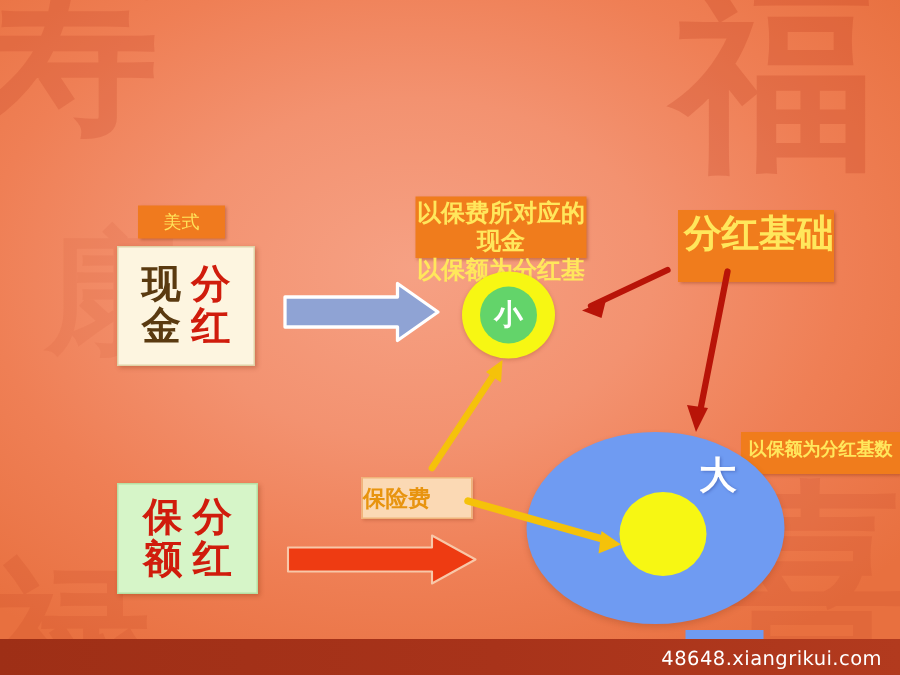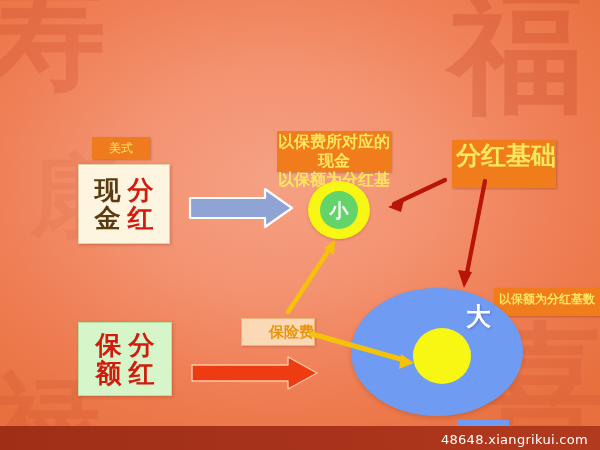--- a/index.html
+++ b/index.html
@@ -96,21 +96,21 @@
   }
   #callout-sum-basis{
     left:494px;top:288px;width:106px;height:28px;
     font-size:12px;line-height:22px;
   }
   #callout-premium{
     position:absolute;left:241px;top:318px;width:72px;height:26px;
     background:#fbd9b4;border:1px solid #f0b47a;
     color:#e8940f;
     font-family:"DejaVu Serif","Liberation Serif",serif;
-    font-weight:bold;font-size:15px;line-height:26px;text-align:right;
+    font-weight:bold;font-size:15px;line-height:26px;text-align:left;
     box-shadow:1px 1px 2px rgba(120,40,10,0.25);
   }
 
   
   #circle-small-outer{
     position:absolute;left:308px;top:181px;width:62px;height:58px;
     background:#f7f713;border-radius:50%;
     box-shadow:0 1px 3px rgba(120,40,10,0.25);
   }
   #circle-small-inner{

